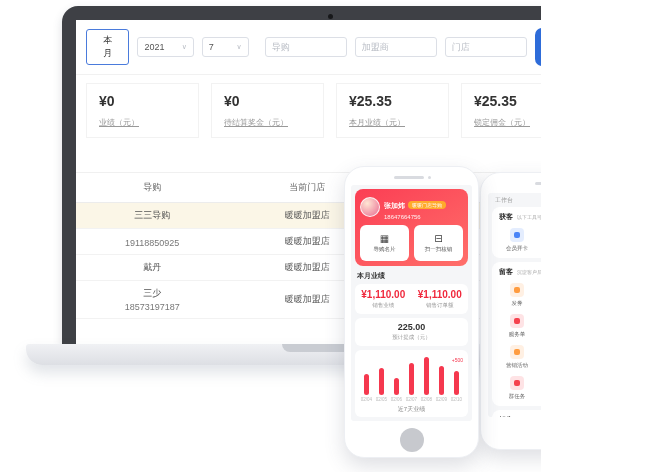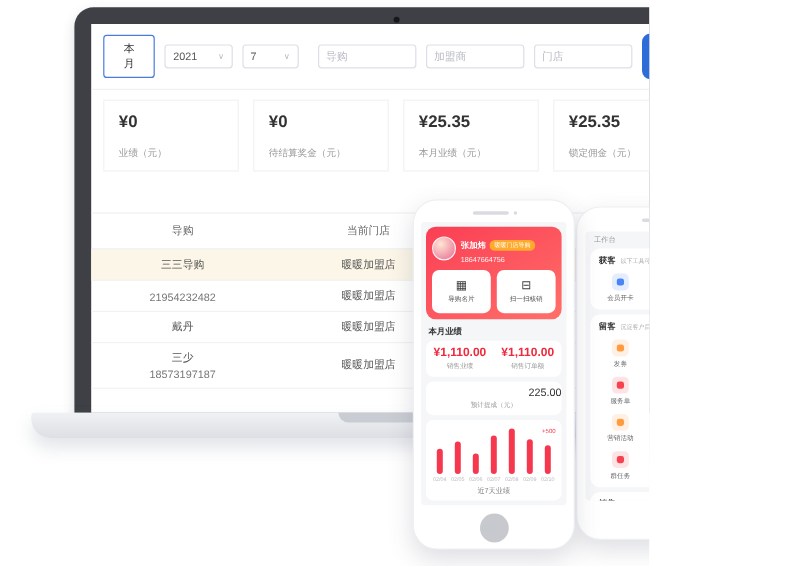--- a/index.html
+++ b/index.html
@@ -32,21 +32,21 @@
   .tb-input { border:1px solid #dcdfe6; border-radius:3px; padding:4px 6px; font-size:9px;
     width:82px; color:#555; background:#fff; }
   .tb-input::placeholder { color:#b8bcc4; }
   .btn-search { font-size:9px; color:#fff; background:#2e6cd9; border:none; border-radius:7px;
     padding:6px 11px; cursor:pointer; }
 
   
   .stats { display:flex; gap:12px; padding:8px 10px; }
   .stat-card { flex:1; border:1px solid #f2f2f2; padding:9px 12px; background:#fff; }
   .stat-value { font-size:14px; font-weight:700; color:#333; }
-  .stat-label { font-size:8px; color:#999; margin-top:13px; }
+  .stat-label { font-size:8px; color:#999; margin-top:8px;text-decoration:underline; }
 
   
   .table-wrap { margin-top:26px; }
   .t-head, .t-row { display:flex; align-items:center; }
   .t-head { font-size:9px; color:#666; padding:8px 0; border-top:1px solid #f0f0f0; border-bottom:1px solid #ececec; }
   .t-row { font-size:9px; color:#555; padding:6px 0; border-bottom:1px solid #f2f2f2; }
   .t-row.hl { background:#fbf6e7; }
   .c1 { width:30%; text-align:center; }
   .c2 { width:31%; text-align:center; }
   .c3 { width:21%; text-align:center; }
@@ -80,21 +80,21 @@
   .action { flex:1; height:36px; background:#fff; border-radius:6px; display:flex;
     flex-direction:column; align-items:center; justify-content:center; gap:2px; cursor:pointer; }
   .action-glyph { font-size:10px; line-height:10px; color:#3c3c3c; }
   .action-label { font-size:5.5px; color:#555; }
   .p1-sec-label { font-size:7px; font-weight:700; color:#333; margin:5px 6px 3px; }
   .metrics { margin:0 4px; background:#fff; border-radius:6px; display:flex; padding:5px 0; }
   .metric { flex:1; text-align:center; }
   .metric-value { font-size:10px; font-weight:700; color:#f0293d; }
   .metric-label { font-size:5.5px; color:#999; margin-top:2px; }
   .commission { margin:4px; background:#fff; border-radius:6px; text-align:center; padding:4px 0 5px; }
-  .commission-value { font-size:9px; font-weight:400; color:#333;text-align:right; }
+  .commission-value { font-size:9px; font-weight:700; color:#333; }
   .commission-label { font-size:5.5px; color:#999; margin-top:2px; }
   .chart-card { margin:0 4px 4px; background:#fff; border-radius:6px; padding:5px 4px 3px; }
   .bars { height:40px; display:flex; align-items:flex-end; justify-content:space-around; position:relative; }
   .bar { width:5px; border-radius:3px; background:#f5384e; }
   .bar-note { position:absolute; right:1px; top:2px; font-size:5px; color:#f5384e; }
   .xlabels { display:flex; justify-content:space-around; margin-top:2px; }
   .xlabels span { font-size:4.5px; color:#bbb; }
   .chart-caption { text-align:center; font-size:6px; color:#888; margin-top:3px; }
   .customers-card { margin:0 4px 4px; background:#fff; border-radius:6px; padding:5px 6px;
     font-size:7px; font-weight:700; color:#333; }
@@ -173,21 +173,21 @@
 
       <div class="t-row hl">
         <div class="c1">
           <div>三三导购</div>
         </div>
         <div class="c2">暖暖加盟店</div>
         <div class="c3">0</div>
       </div>
       <div class="t-row">
         <div class="c1">
-          <div class="cell-phone">21954232482</div>
+          <div class="cell-phone">19118850925</div>
         </div>
         <div class="c2">暖暖加盟店</div>
         <div class="c3">0</div>
       </div>
       <div class="t-row">
         <div class="c1">
           <div>戴丹</div>
         </div>
         <div class="c2">暖暖加盟店</div>
         <div class="c3">0</div>

